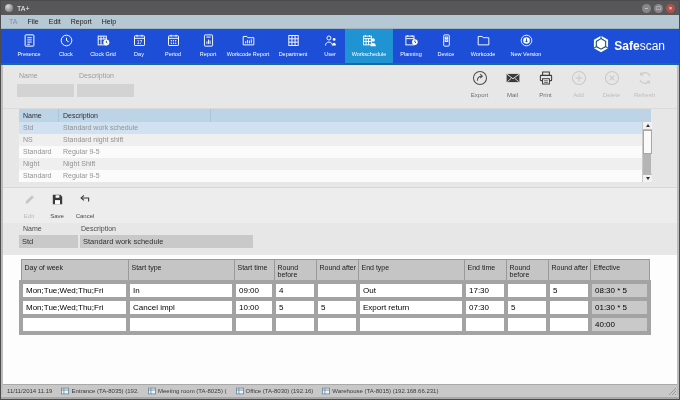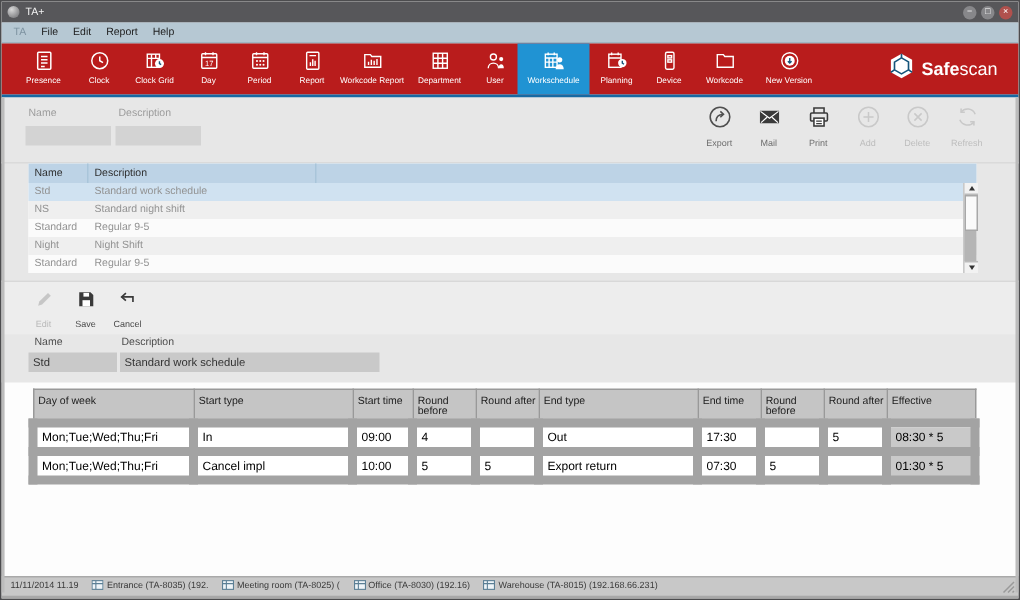--- a/index.html
+++ b/index.html
@@ -13,21 +13,21 @@
   .win-controls { margin-left:auto; display:flex; gap:3px; }
   .win-btn { width:9px; height:9px; border-radius:50%; background:#87878a; color:#fff; font-size:6px; line-height:8px; text-align:center; }
   .win-btn.close { background:#b0514d; }
 
   
   .menubar { position:absolute; left:0; top:14px; width:100%; height:14px; background:#b6c8d3; display:flex; align-items:center; font-size:7px; padding-left:3px; border-bottom:1px solid #9fb4c0; }
   .menu-app { color:#7e93a1; padding:0 5px; }
   .menu-item { color:#1d1d1d; padding:0 5px; }
 
   
-  .toolbar { position:absolute; left:0; top:28px; width:100%; height:34px; background:#b91c1c; display:flex; align-items:stretch; padding-left:8px; }
+  .toolbar { position:absolute; left:0; top:28px; width:100%; height:34px; background:#1d4ed8; display:flex; align-items:stretch; padding-left:8px; }
   .tb-item { display:flex; flex-direction:column; align-items:center; padding-top:3px; }
   .tb-item.selected { background:#2093d3; }
   .tb-icon { height:17px; display:flex; align-items:center; }
   .tb-label { font-size:5.5px; line-height:6px; color:#fff; margin-top:2px; text-align:center; }
   .w40{width:40px}.w34{width:34px}.w32{width:32px}.w36{width:36px}.w46{width:46px}.w44{width:44px}.w30{width:30px}.w48{width:48px}
   .brand { margin-left:auto; margin-right:14px; align-self:center; display:flex; align-items:center; gap:3px; }
   .brand-text { color:#fff; font-size:12px; }
   .brand-bold { font-weight:bold; }
   .divider-blue { position:absolute; left:0; top:62px; width:100%; height:2px; background:#1769a2; }
 
@@ -70,21 +70,21 @@
 
   
   .record-form { position:absolute; left:0; top:222px; width:100%; height:32px; background:#e7e7e7; }
   .rlabel { position:absolute; font-size:7px; color:#4c4c4c; }
   .rinput { position:absolute; height:13px; background:#c9c9c9; font-size:7.5px; color:#333; line-height:13px; padding-left:3px; }
 
   
   .white-area { position:absolute; left:2px; top:254px; width:676px; height:129px; background:#fdfdfd; }
   .table2 { position:absolute; left:18px; top:258px; border-collapse:collapse; table-layout:fixed; width:628px; font-size:8px; }
   .table2 th { background:#c5c5c5; border:1px solid #999; font-weight:normal; font-size:7px; color:#1c1c1c; text-align:left; height:22px; vertical-align:top; padding:4px 0 0 3px; }
-  .table2 td { border:6px solid #a3a3a3; height:13px; line-height:13px; padding:0 0 0 3px; background:#fff; color:#000; overflow:hidden; white-space:nowrap; }
+  .table2 td { border:4px solid #a3a3a3; height:13px; line-height:13px; padding:0 0 0 3px; background:#fff; color:#000; overflow:hidden; white-space:nowrap; }
   .table2 td.gray { background:#c9c9c9; }
 
   
   .statusbar { position:absolute; left:0; top:383px; width:100%; height:13px; background:#c8c8c8; border-top:1px solid #a9a9a9; display:flex; align-items:center; font-size:6px; color:#3a3a3a; padding-left:6px; gap:9px; }
   .status-item { display:flex; align-items:center; gap:2px; }
   .bottom-strip { position:absolute; left:0; top:396px; width:100%; height:4px; background:#a8a8a8; }
   .grip { position:absolute; right:2px; top:2px; }
 </style>
 </head>
 <body>
@@ -446,20 +446,32 @@
       <td>Cancel impl</td>
       <td>10:00</td>
       <td>5</td>
       <td>5</td>
       <td>Export return</td>
       <td>07:30</td>
       <td>5</td>
       <td></td>
       <td class="gray">01:30 * 5</td>
     </tr>
+    <tr>
+      <td></td>
+      <td></td>
+      <td></td>
+      <td></td>
+      <td></td>
+      <td></td>
+      <td></td>
+      <td></td>
+      <td></td>
+      <td class="gray">40:00</td>
+    </tr>
   </tbody>
     </table>
 
   <div class="statusbar">
     <span class="status-item">11/11/2014 11.19</span>
     <span class="status-item">
       <span><svg viewBox="0 0 11 11" width="8" height="8">
             <rect x="0.5" y="1.5" width="10" height="8" fill="#eef4f8" stroke="#5b7f95"></rect>
             <path d="M0.5 4.2h10M4 1.5v8" stroke="#5b7f95" fill="none"></path>
           </svg></span>

